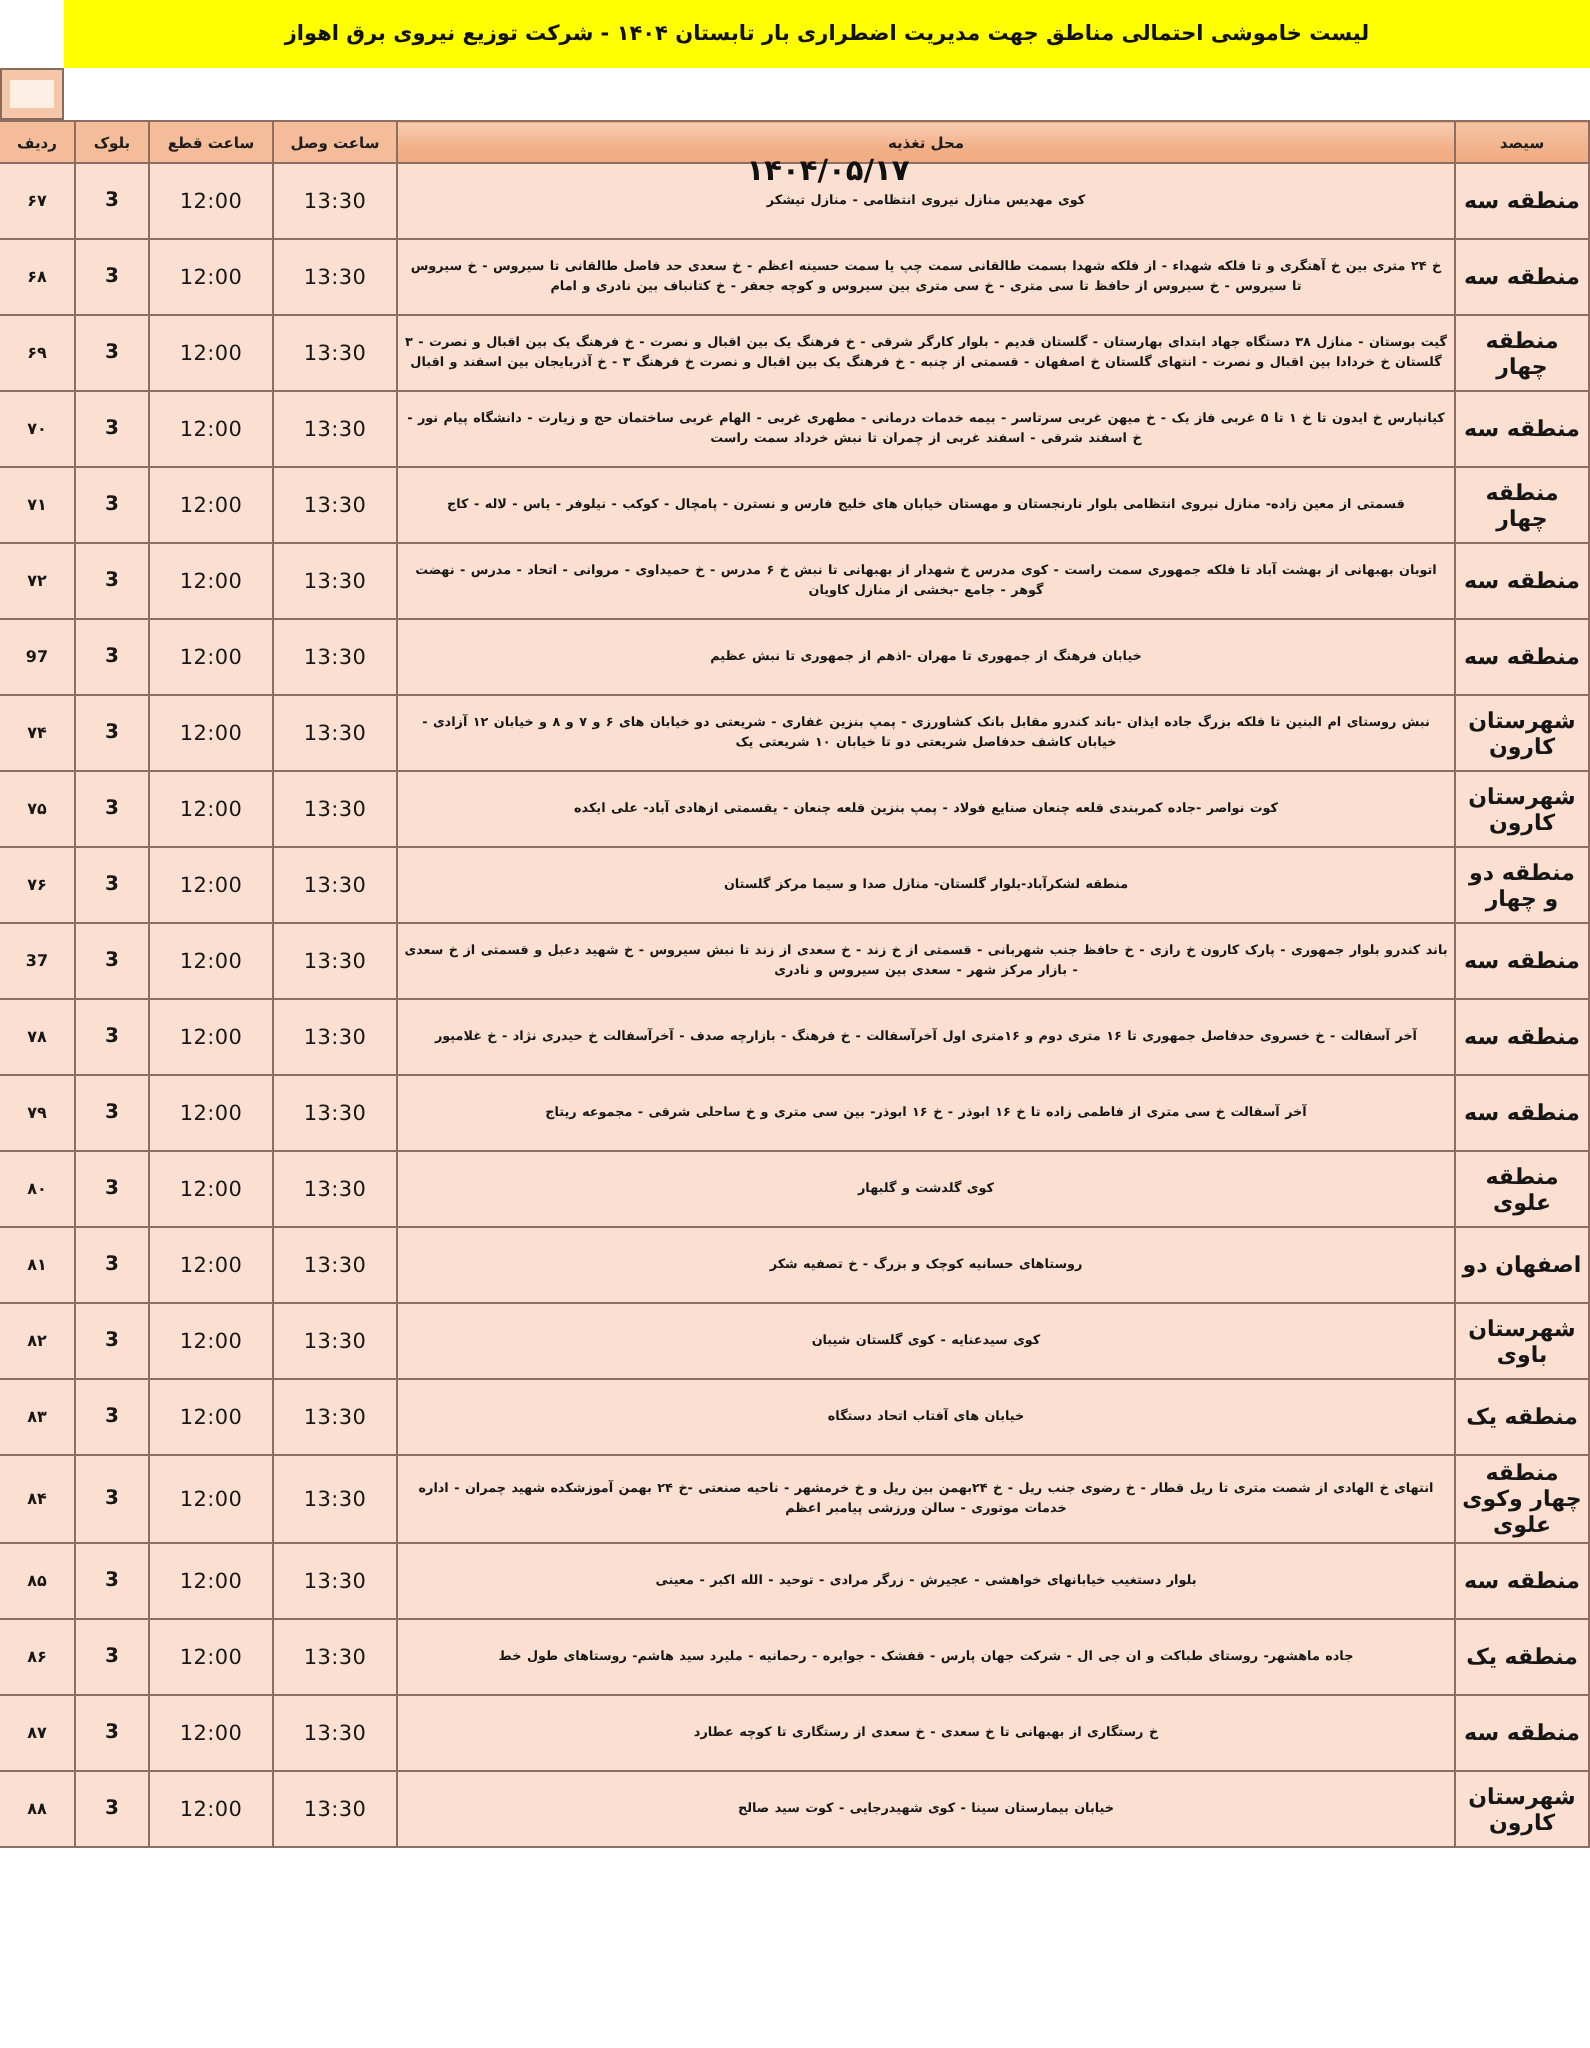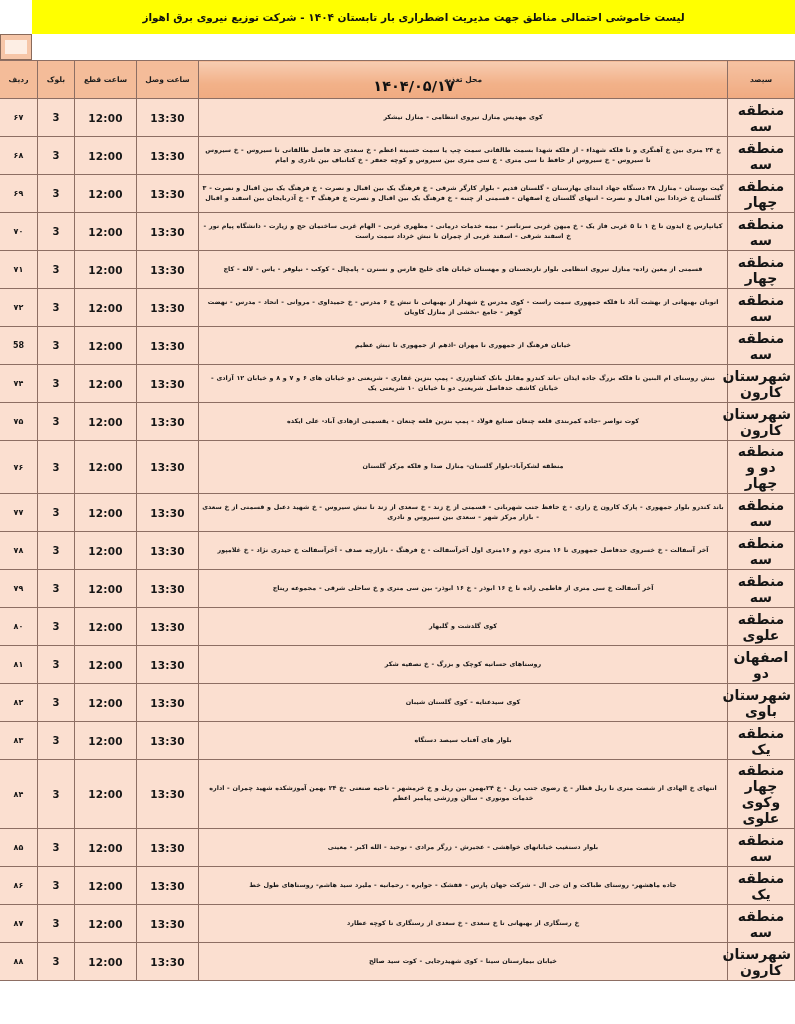--- a/index.html
+++ b/index.html
@@ -94,51 +94,51 @@
   col.c-vasl    { width: 62px; }
   col.c-ghat    { width: 62px; }
   col.c-block   { width: 37px; }
   col.c-radif   { width: 38px; }
 
   thead th {
     background: #f4bc99;
     font-size: 7.5px;
     font-weight: bold;
     color: #1d1d1d;
-    height: 38px;
+    height: 21px;
     text-align: center;
   }
   thead th.h-mahal {
     background: linear-gradient(to bottom, #f7cdb2 0%, #f2b189 60%, #f0ab81 100%);
     margin-left: 24px;
   }
   thead th.h-mantaqe {
     background: linear-gradient(to bottom, #f5c2a2 0%, #f0aa80 100%);
   }
 
   tbody td {
     background: #fbdfd0;
     text-align: center;
     color: #161616;
   }
   td.cell-mantaqe {
-    font-size: 14px;
+    font-size: 11px;
     font-weight: bold;
     height: 38px;
   }
   td.cell-mahal {
     font-size: 6.4px;
     font-weight: bold;
     line-height: 1.55;
     padding: 3px 6px;
     word-spacing: 0.5px;
   }
   td.cell-time {
     font-size: 10.5px;
-    font-weight: bold;
+    font-weight: normal;
     font-family: "DejaVu Sans", "Liberation Sans", sans-serif;
     letter-spacing: 0.2px;
   }
   td.cell-block {
     font-size: 10px;
     font-weight: bold;
   }
   td.cell-radif {
     font-size: 8px;
     font-weight: bold;
@@ -227,53 +227,53 @@
           <td class="cell-time">12:00</td>
           <td class="cell-block">3</td>
           <td class="cell-radif">۷۲</td>
         </tr>
         <tr>
           <td class="cell-mantaqe">منطقه سه</td>
           <td class="cell-mahal">خیابان فرهنگ از جمهوری تا مهران -اذهم از جمهوری تا نبش عظیم</td>
           <td class="cell-time">13:30</td>
           <td class="cell-time">12:00</td>
           <td class="cell-block">3</td>
-          <td class="cell-radif">58</td>
+          <td class="cell-radif">97</td>
         </tr>
         <tr>
           <td class="cell-mantaqe">شهرستان کارون</td>
           <td class="cell-mahal">نبش روستای ام البنین تا فلکه بزرگ جاده ایذان -باند کندرو مقابل بانک کشاورزی - پمپ بنزین غفاری - شریعتی دو خیابان های ۶ و ۷ و ۸ و خیابان ۱۲ آزادی - خیابان کاشف حدفاصل شریعتی دو تا خیابان ۱۰ شریعتی یک</td>
           <td class="cell-time">13:30</td>
           <td class="cell-time">12:00</td>
           <td class="cell-block">3</td>
           <td class="cell-radif">۷۴</td>
         </tr>
         <tr>
           <td class="cell-mantaqe">شهرستان کارون</td>
           <td class="cell-mahal">کوت نواصر -جاده کمربندی قلعه چنعان صنایع فولاد - پمپ بنزین قلعه چنعان - یقسمتی ازهادی آباد- علی ایکده</td>
           <td class="cell-time">13:30</td>
           <td class="cell-time">12:00</td>
           <td class="cell-block">3</td>
           <td class="cell-radif">۷۵</td>
         </tr>
         <tr>
           <td class="cell-mantaqe">منطقه دو و چهار</td>
-          <td class="cell-mahal">منطقه لشکرآباد-بلوار گلستان- منازل صدا و فلکه مرکز گلستان</td>
+          <td class="cell-mahal">منطقه لشکرآباد-بلوار گلستان- منازل صدا و سیما مرکز گلستان</td>
           <td class="cell-time">13:30</td>
           <td class="cell-time">12:00</td>
           <td class="cell-block">3</td>
           <td class="cell-radif">۷۶</td>
         </tr>
         <tr>
           <td class="cell-mantaqe">منطقه سه</td>
           <td class="cell-mahal">باند کندرو بلوار جمهوری - پارک کارون خ رازی - خ حافظ جنب شهربانی - قسمتی از خ زند - خ سعدی از زند تا نبش سیروس - خ شهید دعبل و قسمتی از خ سعدی - بازار مرکز شهر - سعدی بین سیروس و نادری</td>
           <td class="cell-time">13:30</td>
           <td class="cell-time">12:00</td>
           <td class="cell-block">3</td>
-          <td class="cell-radif">۷۷</td>
+          <td class="cell-radif">37</td>
         </tr>
         <tr>
           <td class="cell-mantaqe">منطقه سه</td>
           <td class="cell-mahal">آخر آسفالت - خ خسروی حدفاصل جمهوری تا ۱۶ متری دوم و ۱۶متری اول آخرآسفالت - خ فرهنگ - بازارچه صدف - آخرآسفالت خ حیدری نژاد - خ غلامپور</td>
           <td class="cell-time">13:30</td>
           <td class="cell-time">12:00</td>
           <td class="cell-block">3</td>
           <td class="cell-radif">۷۸</td>
         </tr>
         <tr>
@@ -303,21 +303,21 @@
         <tr>
           <td class="cell-mantaqe">شهرستان باوی</td>
           <td class="cell-mahal">کوی سیدعنایه - کوی گلستان شیبان</td>
           <td class="cell-time">13:30</td>
           <td class="cell-time">12:00</td>
           <td class="cell-block">3</td>
           <td class="cell-radif">۸۲</td>
         </tr>
         <tr>
           <td class="cell-mantaqe">منطقه یک</td>
-          <td class="cell-mahal">بلوار های آفتاب سیصد دستگاه</td>
+          <td class="cell-mahal">خیابان های آفتاب اتحاد دستگاه</td>
           <td class="cell-time">13:30</td>
           <td class="cell-time">12:00</td>
           <td class="cell-block">3</td>
           <td class="cell-radif">۸۳</td>
         </tr>
         <tr>
           <td class="cell-mantaqe">منطقه چهار وکوی علوی</td>
           <td class="cell-mahal">انتهای خ الهادی از شصت متری تا ریل قطار - خ رضوی جنب ریل - خ ۲۴بهمن بین ریل و خ خرمشهر - ناحیه صنعتی -خ ۲۴ بهمن آموزشکده شهید چمران - اداره خدمات موتوری - سالن ورزشی پیامبر اعظم</td>
           <td class="cell-time">13:30</td>
           <td class="cell-time">12:00</td>

